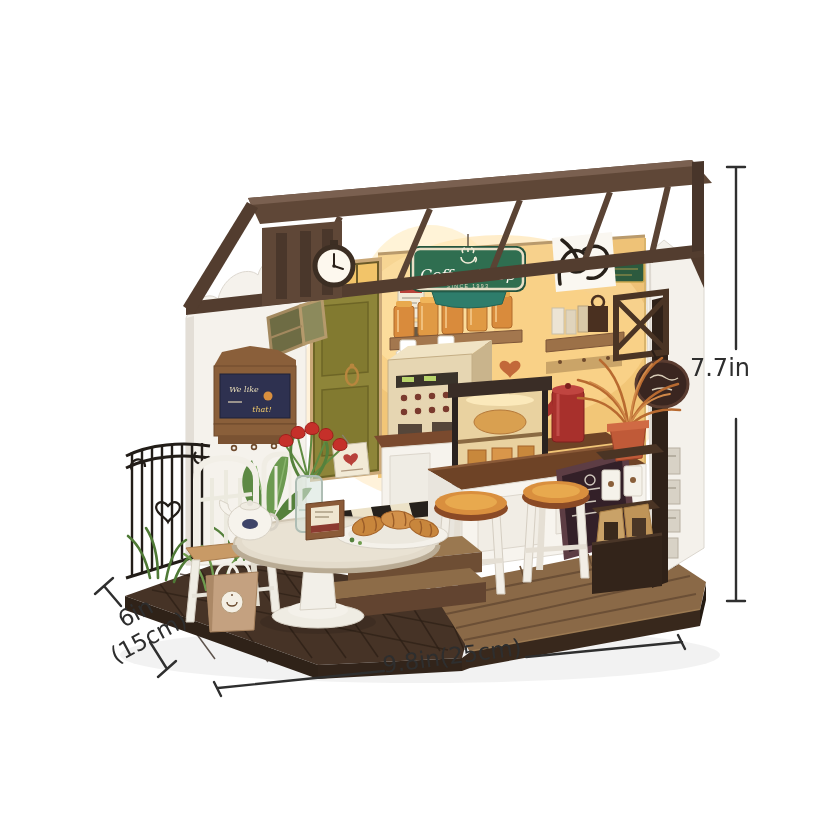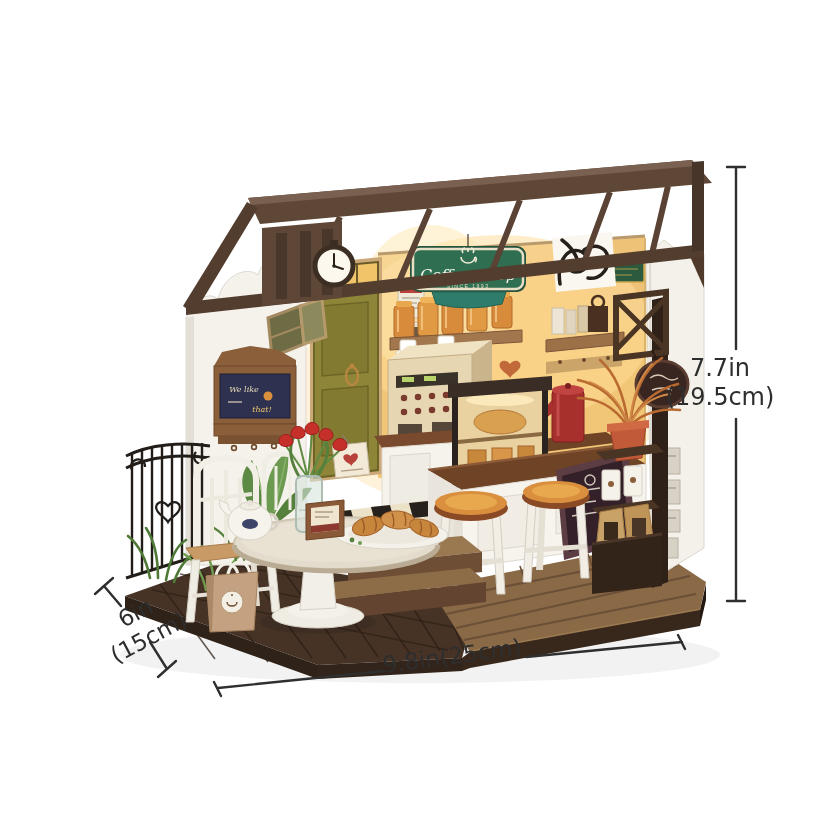--- a/index.html
+++ b/index.html
@@ -433,21 +433,20 @@
 
   <g stroke="#2f2f2f" stroke-width="2.4" stroke-linecap="round" fill="none">
     <path d="M736,167 V349 M736,419 V601 M727,167 H745 M727,601 H745"></path>
     <path d="M218,688 L384,671 M526,657 L682,642 M214,682 L221,696 M678,635 L685,649"></path>
     <path d="M104,586 L121,606 M150,642 L167,669 M95,594 L113,578 M158,677 L176,661"></path>
   </g>
 </svg>
 
 <div class="dim-label" id="dim-height">
   <div>7.7in</div>
-  <div>(19.5cm)</div>
 </div>
 <div class="dim-label" id="dim-width">
   <div>9.8in(25cm)</div>
 </div>
 <div class="dim-label" id="dim-depth">
   <div>6in</div>
   <div>(15cm)</div>
 </div>
 </div>
 

